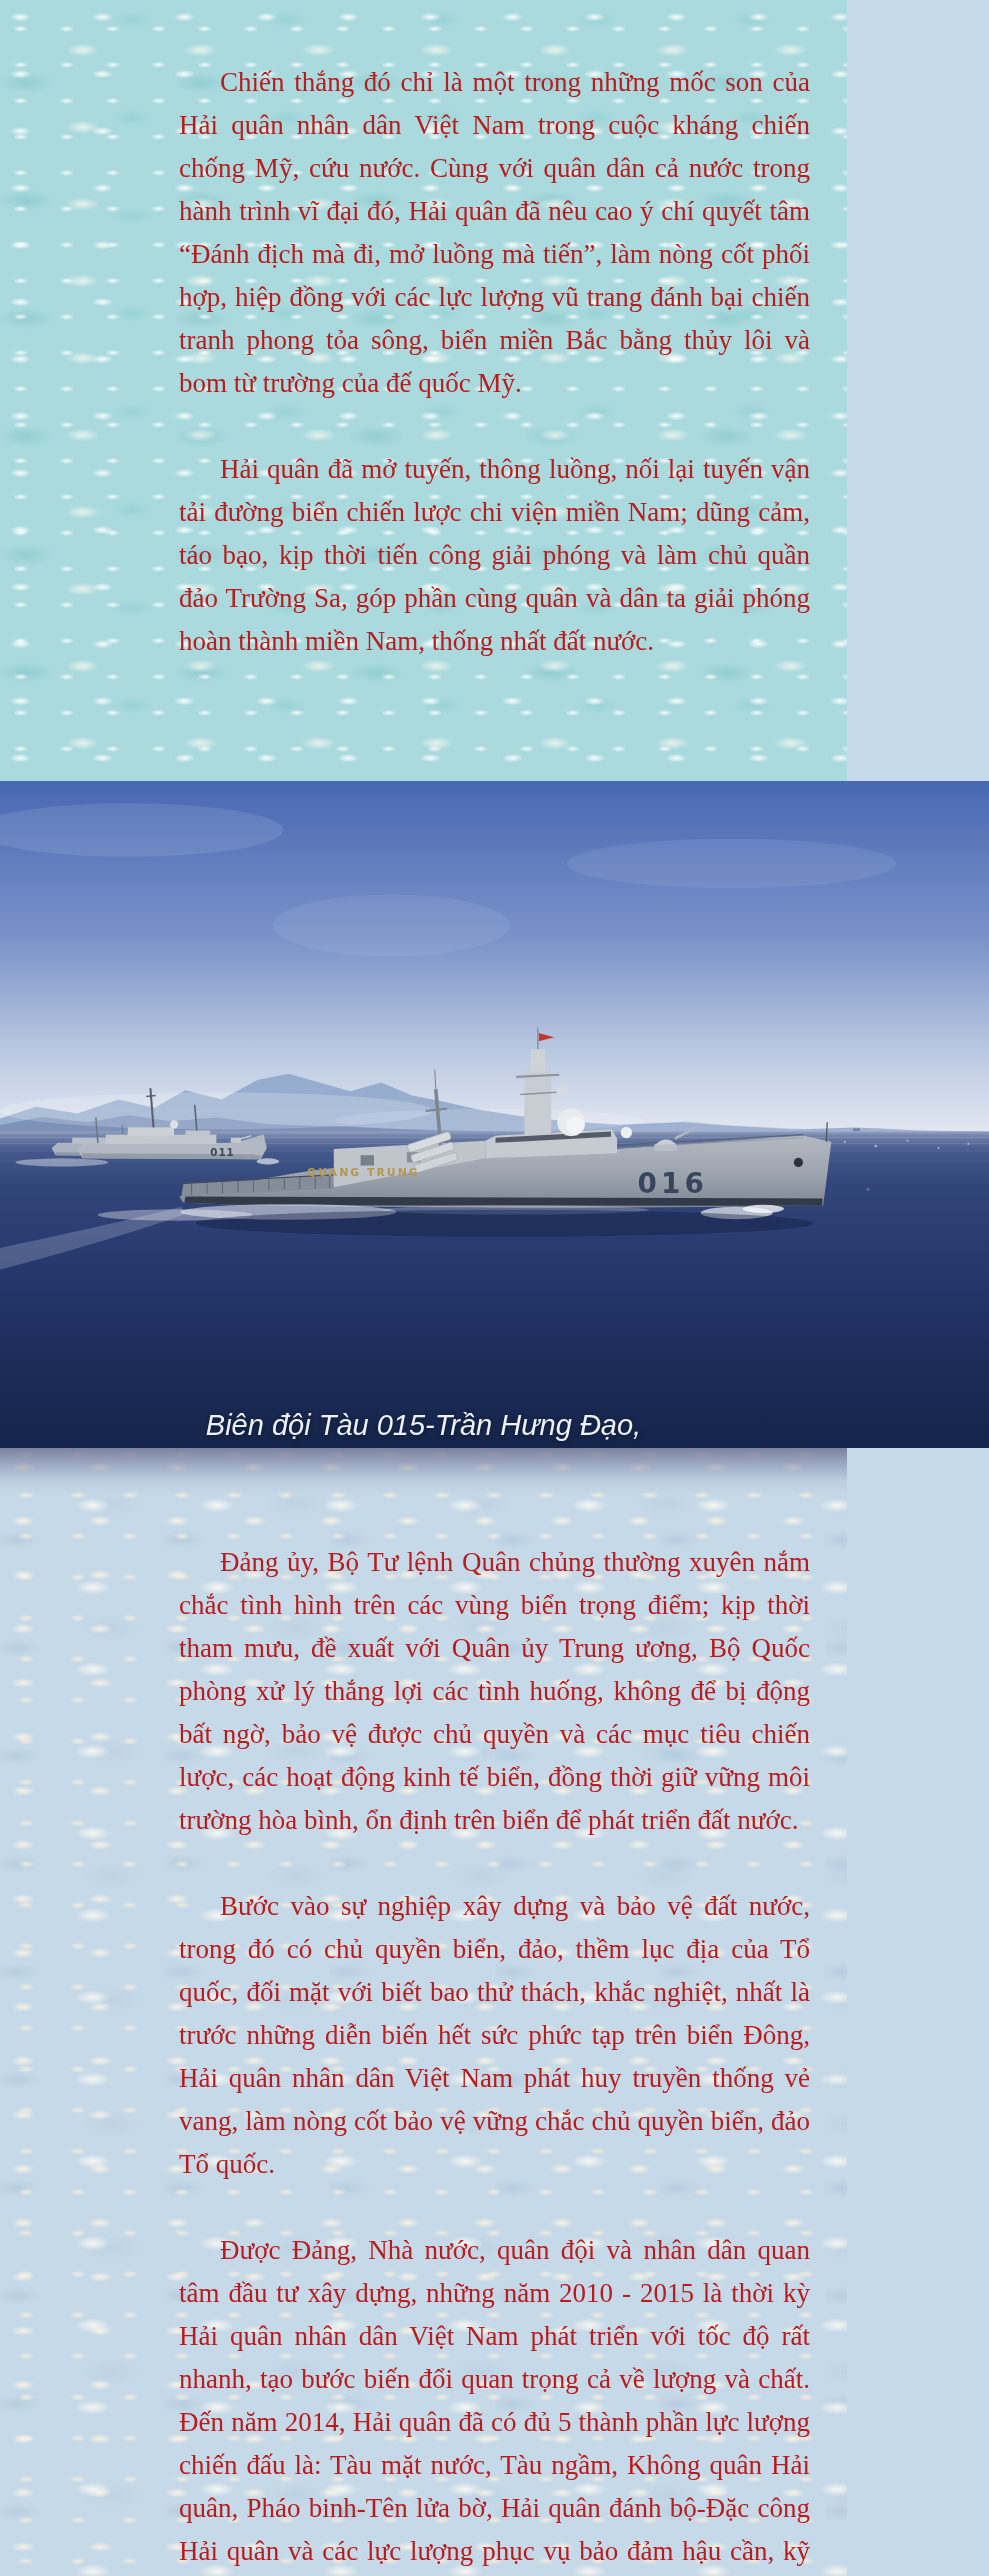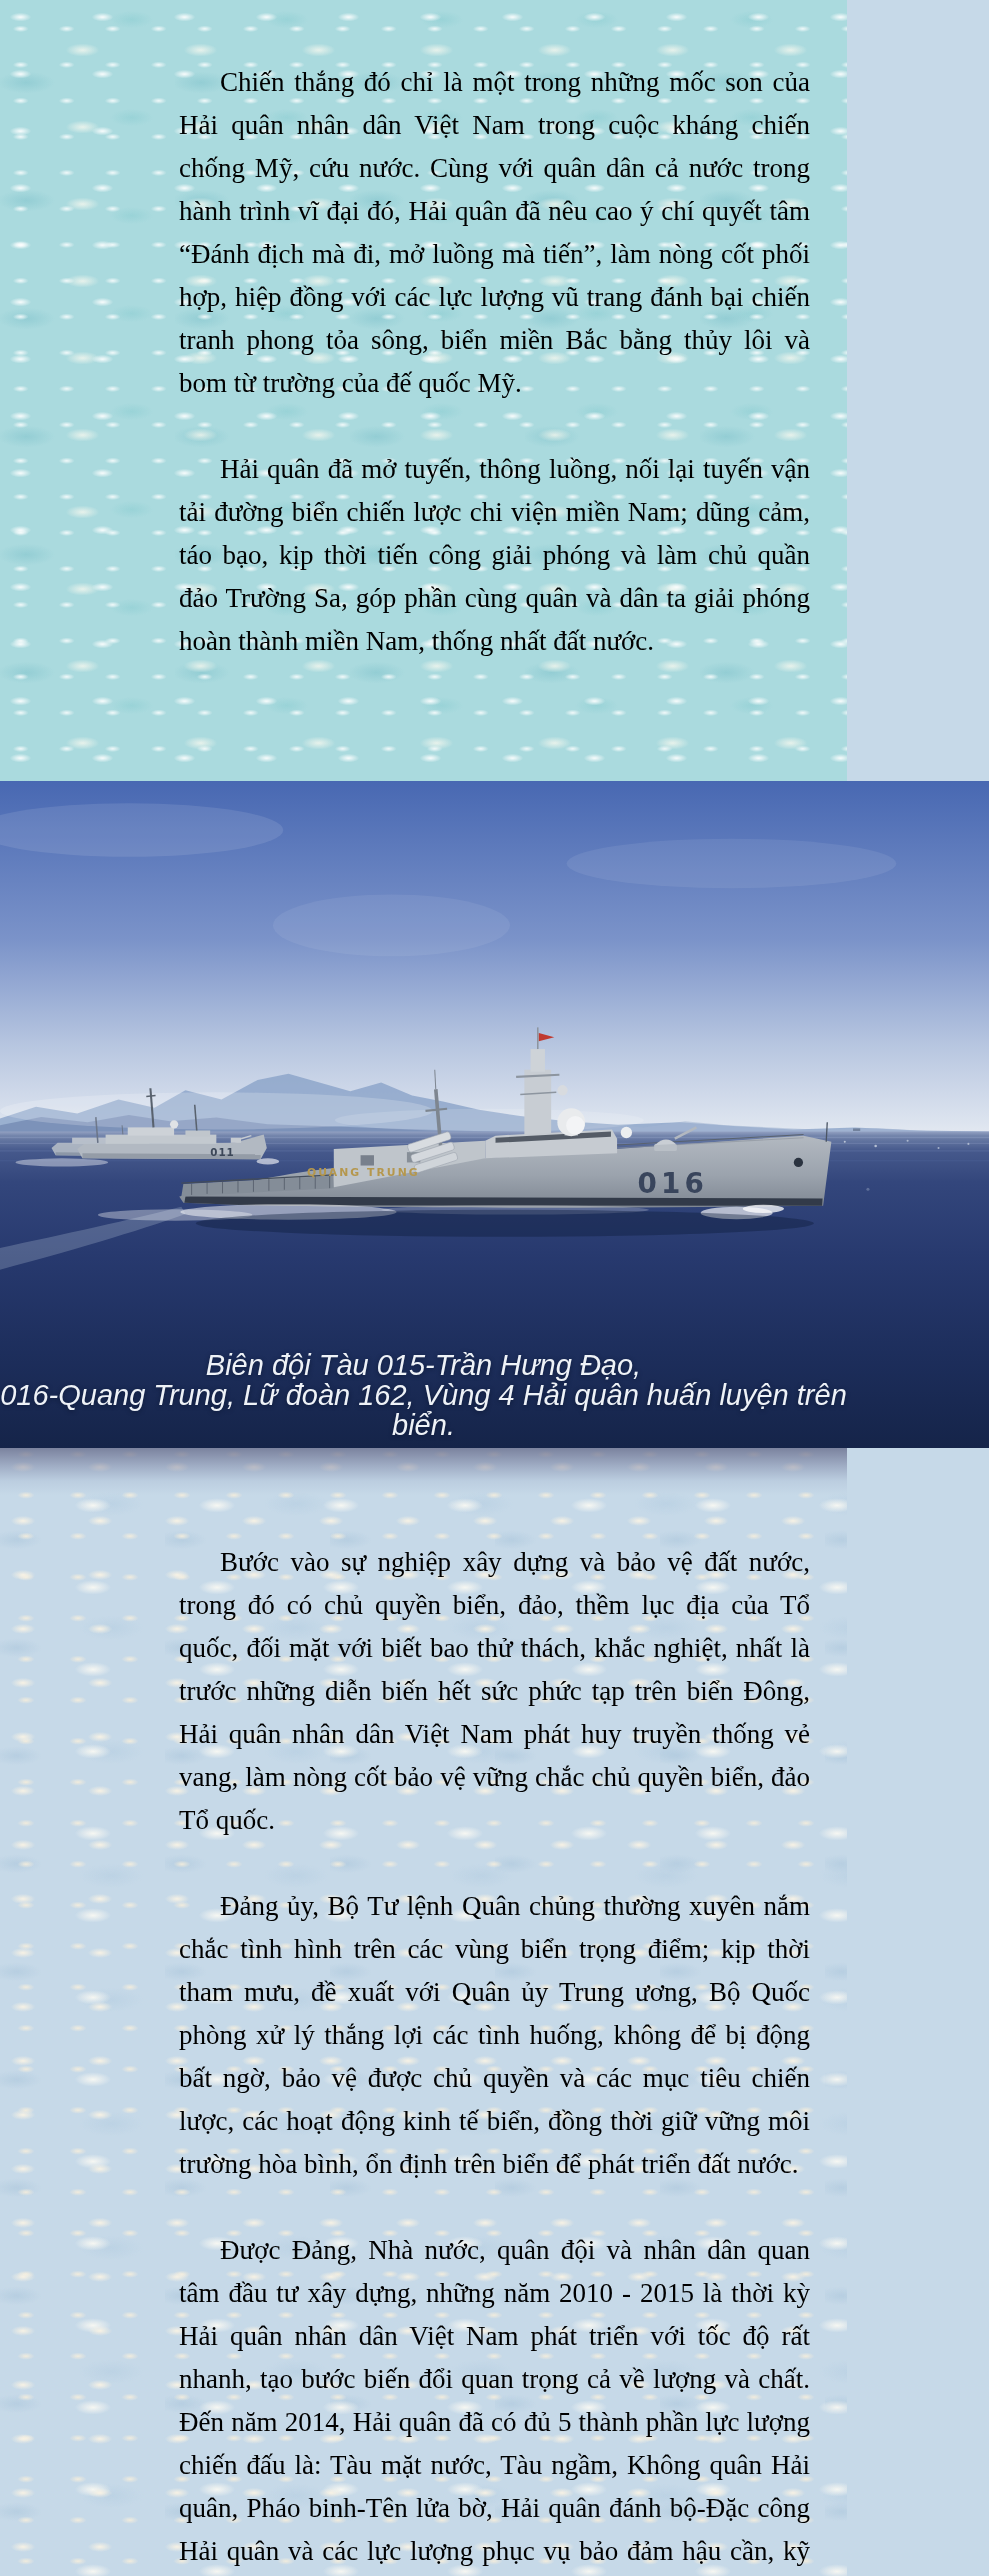--- a/index.html
+++ b/index.html
@@ -49,21 +49,21 @@
     font-family:"Liberation Sans","DejaVu Sans",sans-serif;
     font-style:italic;
     font-size:29px;line-height:30px;
     color:#eef2f7;
     text-shadow:0 1px 4.1px rgba(8,18,40,.6);
   }
 
   
   .text-block{
     position:absolute;left:179px;width:631px;z-index:4;
-    color:#000000;
+    color:#b91c1c;
     font-size:27px;line-height:43px;
     text-align:justify;
   }
   #text-top{top:61px;}
   #text-bottom{top:1541px;}
   .para{margin:0 0 43px 0;text-indent:41px;}
   .para:last-child{margin-bottom:0;}
 </style>
 </head>
 <body>
@@ -211,28 +211,27 @@
       <ellipse cx="340" cy="842" rx="150" ry="11" fill="#ffffff" opacity=".35"></ellipse>
       <ellipse cx="1000" cy="832" rx="260" ry="9" fill="#ffffff" opacity=".22"></ellipse>
       <ellipse cx="1430" cy="838" rx="70" ry="12" fill="#ffffff" opacity=".65"></ellipse>
       <ellipse cx="1482" cy="830" rx="40" ry="8" fill="#ffffff" opacity=".75"></ellipse>
       <ellipse cx="980" cy="858" rx="600" ry="26" fill="#0d1c3a" opacity=".4"></ellipse>
     </g>
   </svg>
 
   <div id="photo-caption">
     <div>Biên đội Tàu 015-Trần Hưng Đạo,</div>
-    <div>016-Quang Trung, Lữ đoàn 162, Vùng 4 Hải quân huấn luyện trên biển.</div>
   </div>
 </div>
 
 <div class="text-block" id="text-top">
   <p class="para">Chiến thắng đó chỉ là một trong những mốc son của Hải quân nhân dân Việt Nam trong cuộc kháng chiến chống Mỹ, cứu nước. Cùng với quân dân cả nước trong hành trình vĩ đại đó, Hải quân đã nêu cao ý chí quyết tâm “Đánh địch mà đi, mở luồng mà tiến”, làm nòng cốt phối hợp, hiệp đồng với các lực lượng vũ trang đánh bại chiến tranh phong tỏa sông, biển miền Bắc bằng thủy lôi và bom từ trường của đế quốc Mỹ.</p>
   <p class="para">Hải quân đã mở tuyến, thông luồng, nối lại tuyến vận tải đường biển chiến lược chi viện miền Nam; dũng cảm, táo bạo, kịp thời tiến công giải phóng và làm chủ quần đảo Trường Sa, góp phần cùng quân và dân ta giải phóng hoàn thành miền Nam, thống nhất đất nước.</p>
 </div>
 
 <div class="text-block" id="text-bottom">
+  <p class="para">Đảng ủy, Bộ Tư lệnh Quân chủng thường xuyên nắm chắc tình hình trên các vùng biển trọng điểm; kịp thời tham mưu, đề xuất với Quân ủy Trung ương, Bộ Quốc phòng xử lý thắng lợi các tình huống, không để bị động bất ngờ, bảo vệ được chủ quyền và các mục tiêu chiến lược, các hoạt động kinh tế biển, đồng thời giữ vững môi trường hòa bình, ổn định trên biển để phát triển đất nước.</p>
   <p class="para">Bước vào sự nghiệp xây dựng và bảo vệ đất nước, trong đó có chủ quyền biển, đảo, thềm lục địa của Tổ quốc, đối mặt với biết bao thử thách, khắc nghiệt, nhất là trước những diễn biến hết sức phức tạp trên biển Đông, Hải quân nhân dân Việt Nam phát huy truyền thống vẻ vang, làm nòng cốt bảo vệ vững chắc chủ quyền biển, đảo Tổ quốc.</p>
-  <p class="para">Đảng ủy, Bộ Tư lệnh Quân chủng thường xuyên nắm chắc tình hình trên các vùng biển trọng điểm; kịp thời tham mưu, đề xuất với Quân ủy Trung ương, Bộ Quốc phòng xử lý thắng lợi các tình huống, không để bị động bất ngờ, bảo vệ được chủ quyền và các mục tiêu chiến lược, các hoạt động kinh tế biển, đồng thời giữ vững môi trường hòa bình, ổn định trên biển để phát triển đất nước.</p>
   <p class="para">Được Đảng, Nhà nước, quân đội và nhân dân quan tâm đầu tư xây dựng, những năm 2010 - 2015 là thời kỳ Hải quân nhân dân Việt Nam phát triển với tốc độ rất nhanh, tạo bước biến đổi quan trọng cả về lượng và chất. Đến năm 2014, Hải quân đã có đủ 5 thành phần lực lượng chiến đấu là: Tàu mặt nước, Tàu ngầm, Không quân Hải quân, Pháo binh-Tên lửa bờ, Hải quân đánh bộ-Đặc công Hải quân và các lực lượng phục vụ bảo đảm hậu cần, kỹ thuật, nghiên cứu khoa học kỹ thuật quân sự Hải quân.</p>
 
 </div>
 
 
 </body></html>

